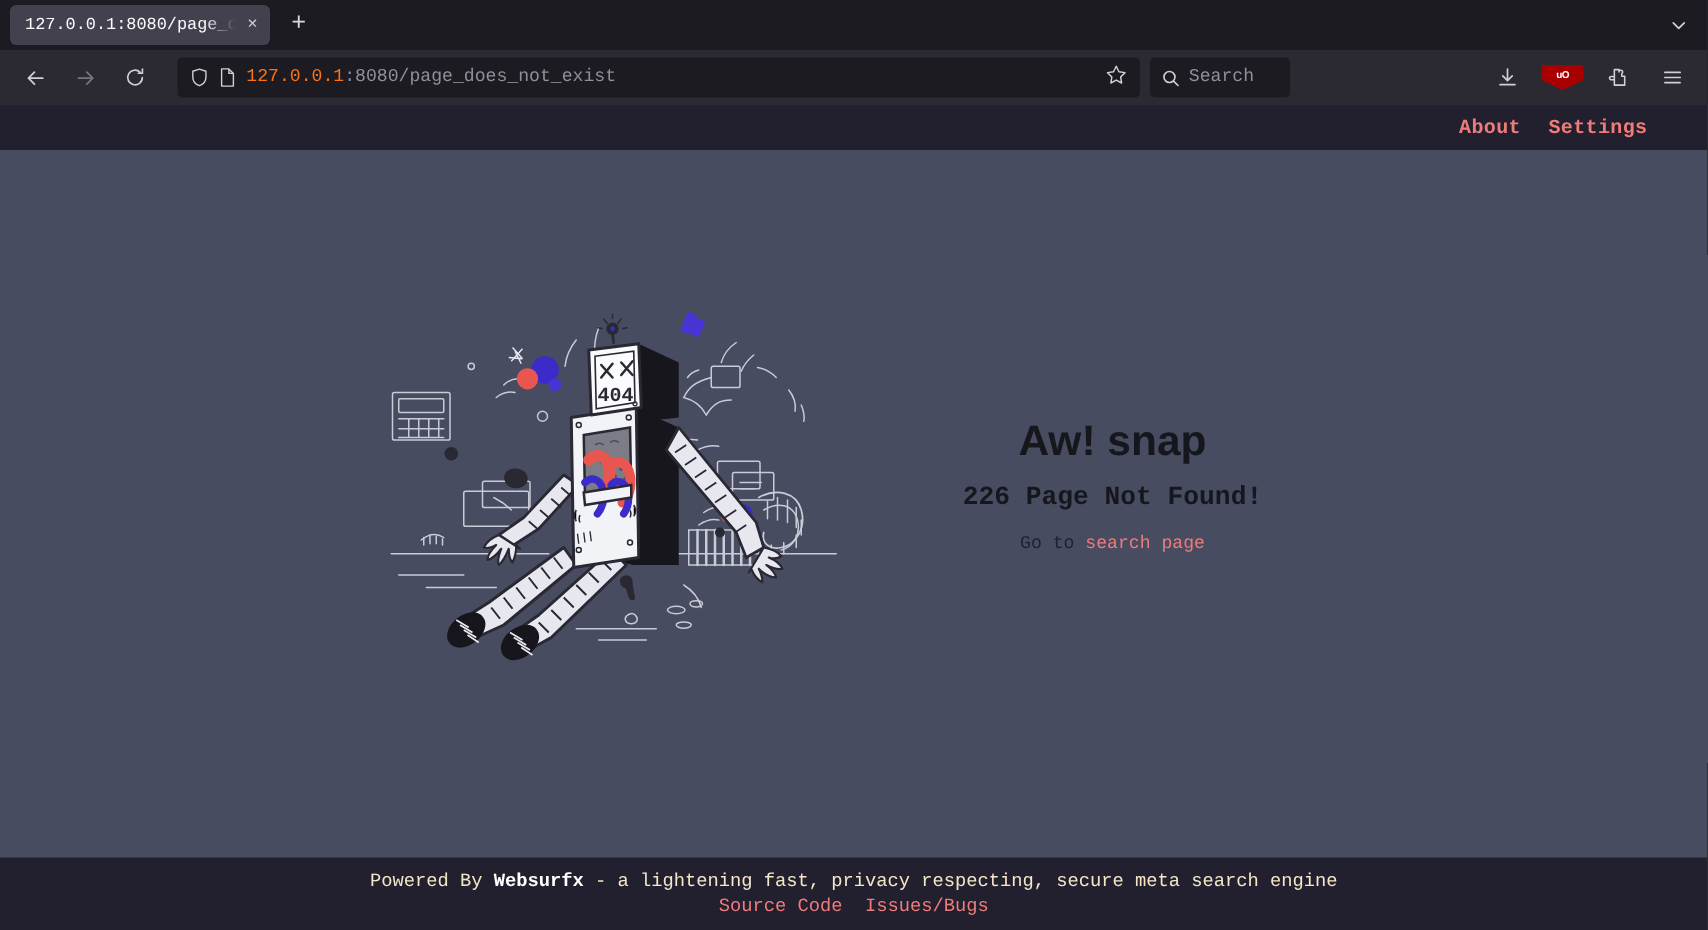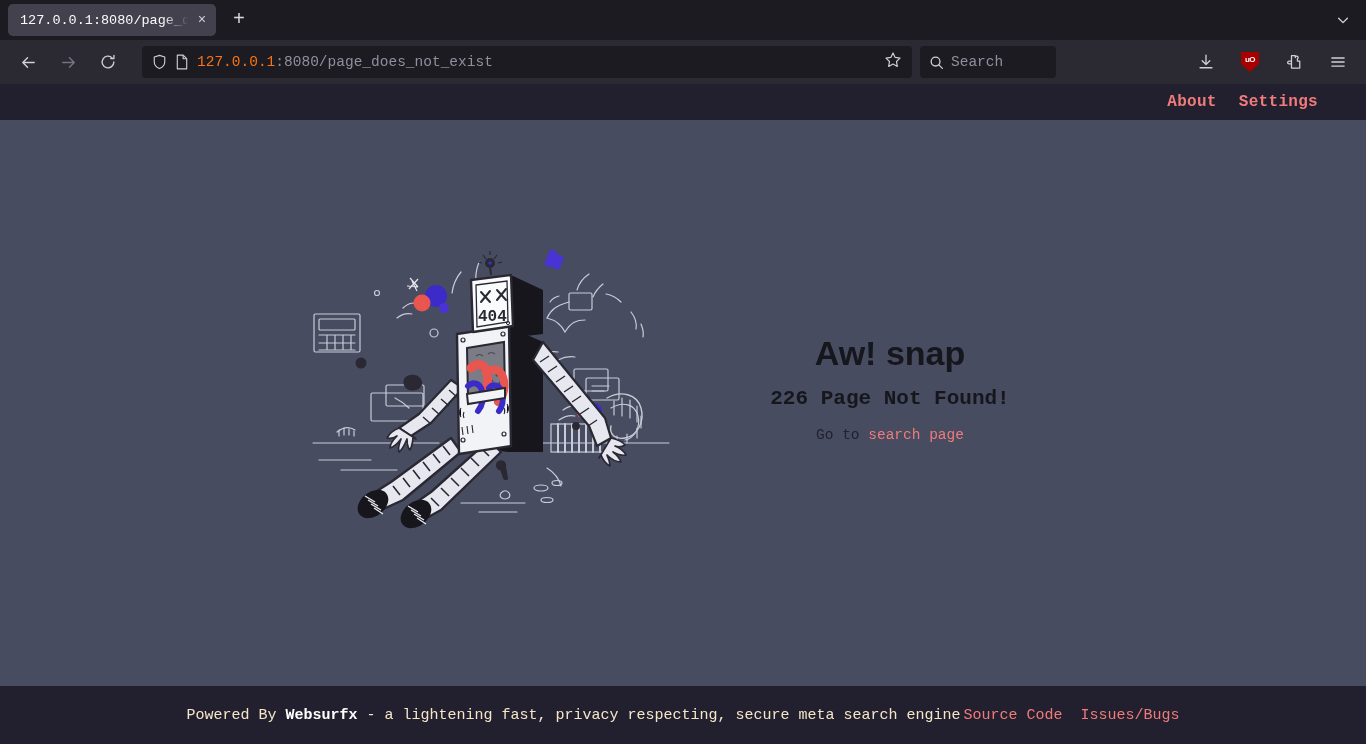--- a/index.html
+++ b/index.html
@@ -64,32 +64,32 @@
     max-width: 770px;
   }
   .url-text {
     font-family: "Liberation Mono", "DejaVu Sans Mono", monospace;
     font-size: 14.5px; color: #8f8f9d; white-space: nowrap;
   }
   .url-text b { color: #f97316; font-weight: 400; }
   .star-btn { margin-left: auto; }
 
   .searchbox {
-    width: 136px; height: 32px; background: #1c1b22; border-radius: 4px;
+    width: 112px; height: 32px; background: #1c1b22; border-radius: 4px;
     display: flex; align-items: center; gap: 7px; padding: 0 9px;
     margin-right: 6px;
   }
   .searchbox .ph {
     font-family: "Liberation Mono", "DejaVu Sans Mono", monospace;
     font-size: 14.5px; color: #8f8f9d;
   }
   .right-icons { display: flex; align-items: center; margin-left: auto; gap: 4px; }
 
   .ublock {
-    width: 18px; height: 20px;
+    width: 34px; height: 20px;
     background: #a80000;
     clip-path: polygon(0 0, 100% 0, 100% 60%, 50% 100%, 0 60%);
     display: flex; align-items: flex-start; justify-content: center;
     color: #fff; font-size: 8px; font-weight: bold; letter-spacing: -0.5px;
     padding-top: 3px; font-family: "Liberation Sans", sans-serif;
   }
 
   
   .page { flex: 1 1 auto; display: flex; flex-direction: column; background: #474c60; }
 
@@ -121,21 +121,21 @@
     margin-top: 13px; line-height: 1.2;
   }
   .goto {
     font-family: "Liberation Mono", "DejaVu Sans Mono", monospace;
     font-size: 14.5px; color: #22202e; margin-top: 16px;
   }
   .goto a { color: #f07b7b; text-decoration: none; }
 
   .footer {
     flex: 0 0 58px; background: #22202e;
-    display: flex; flex-direction: row; align-items: center;
+    display: flex; flex-direction: column; align-items: center;
     justify-content: center; gap: 3px;
   }
   .footer-line1 {
     font-family: "Liberation Mono", "DejaVu Sans Mono", monospace;
     font-size: 15px; color: #f5e6c8;
   }
   .footer-line1 b { color: #ffffff; font-weight: bold; }
   .footer-links { display: flex; gap: 18px; }
   .footer-links a {
     font-family: "Liberation Mono", "DejaVu Sans Mono", monospace;

